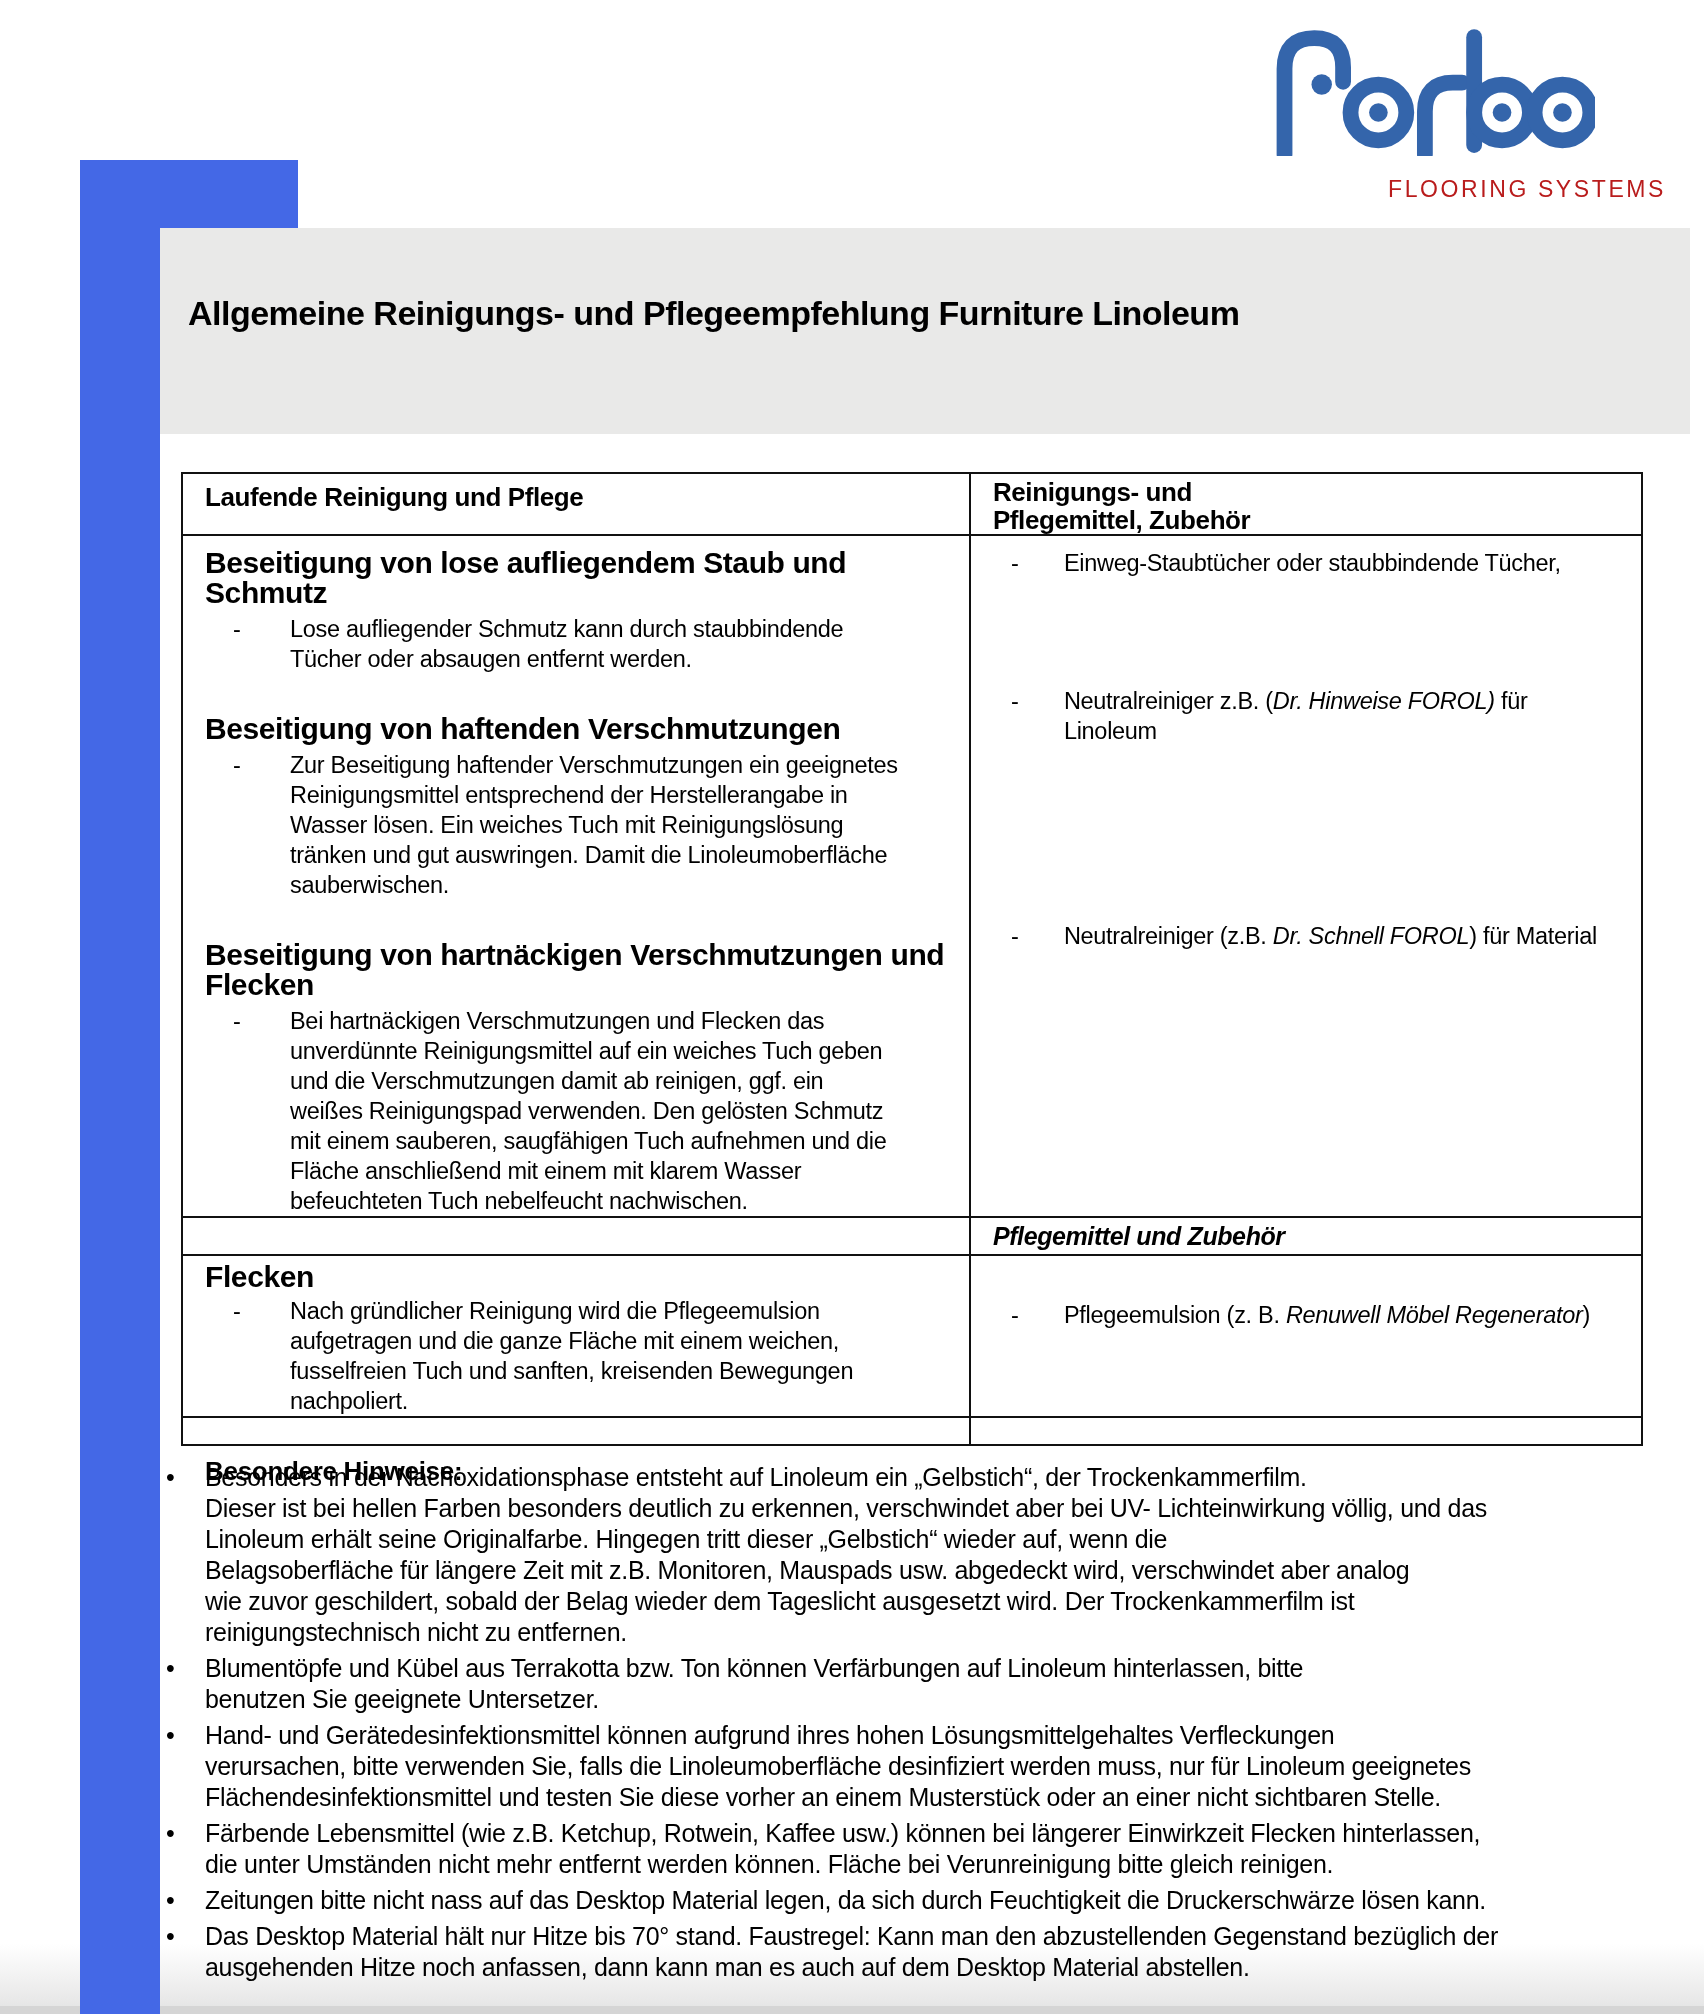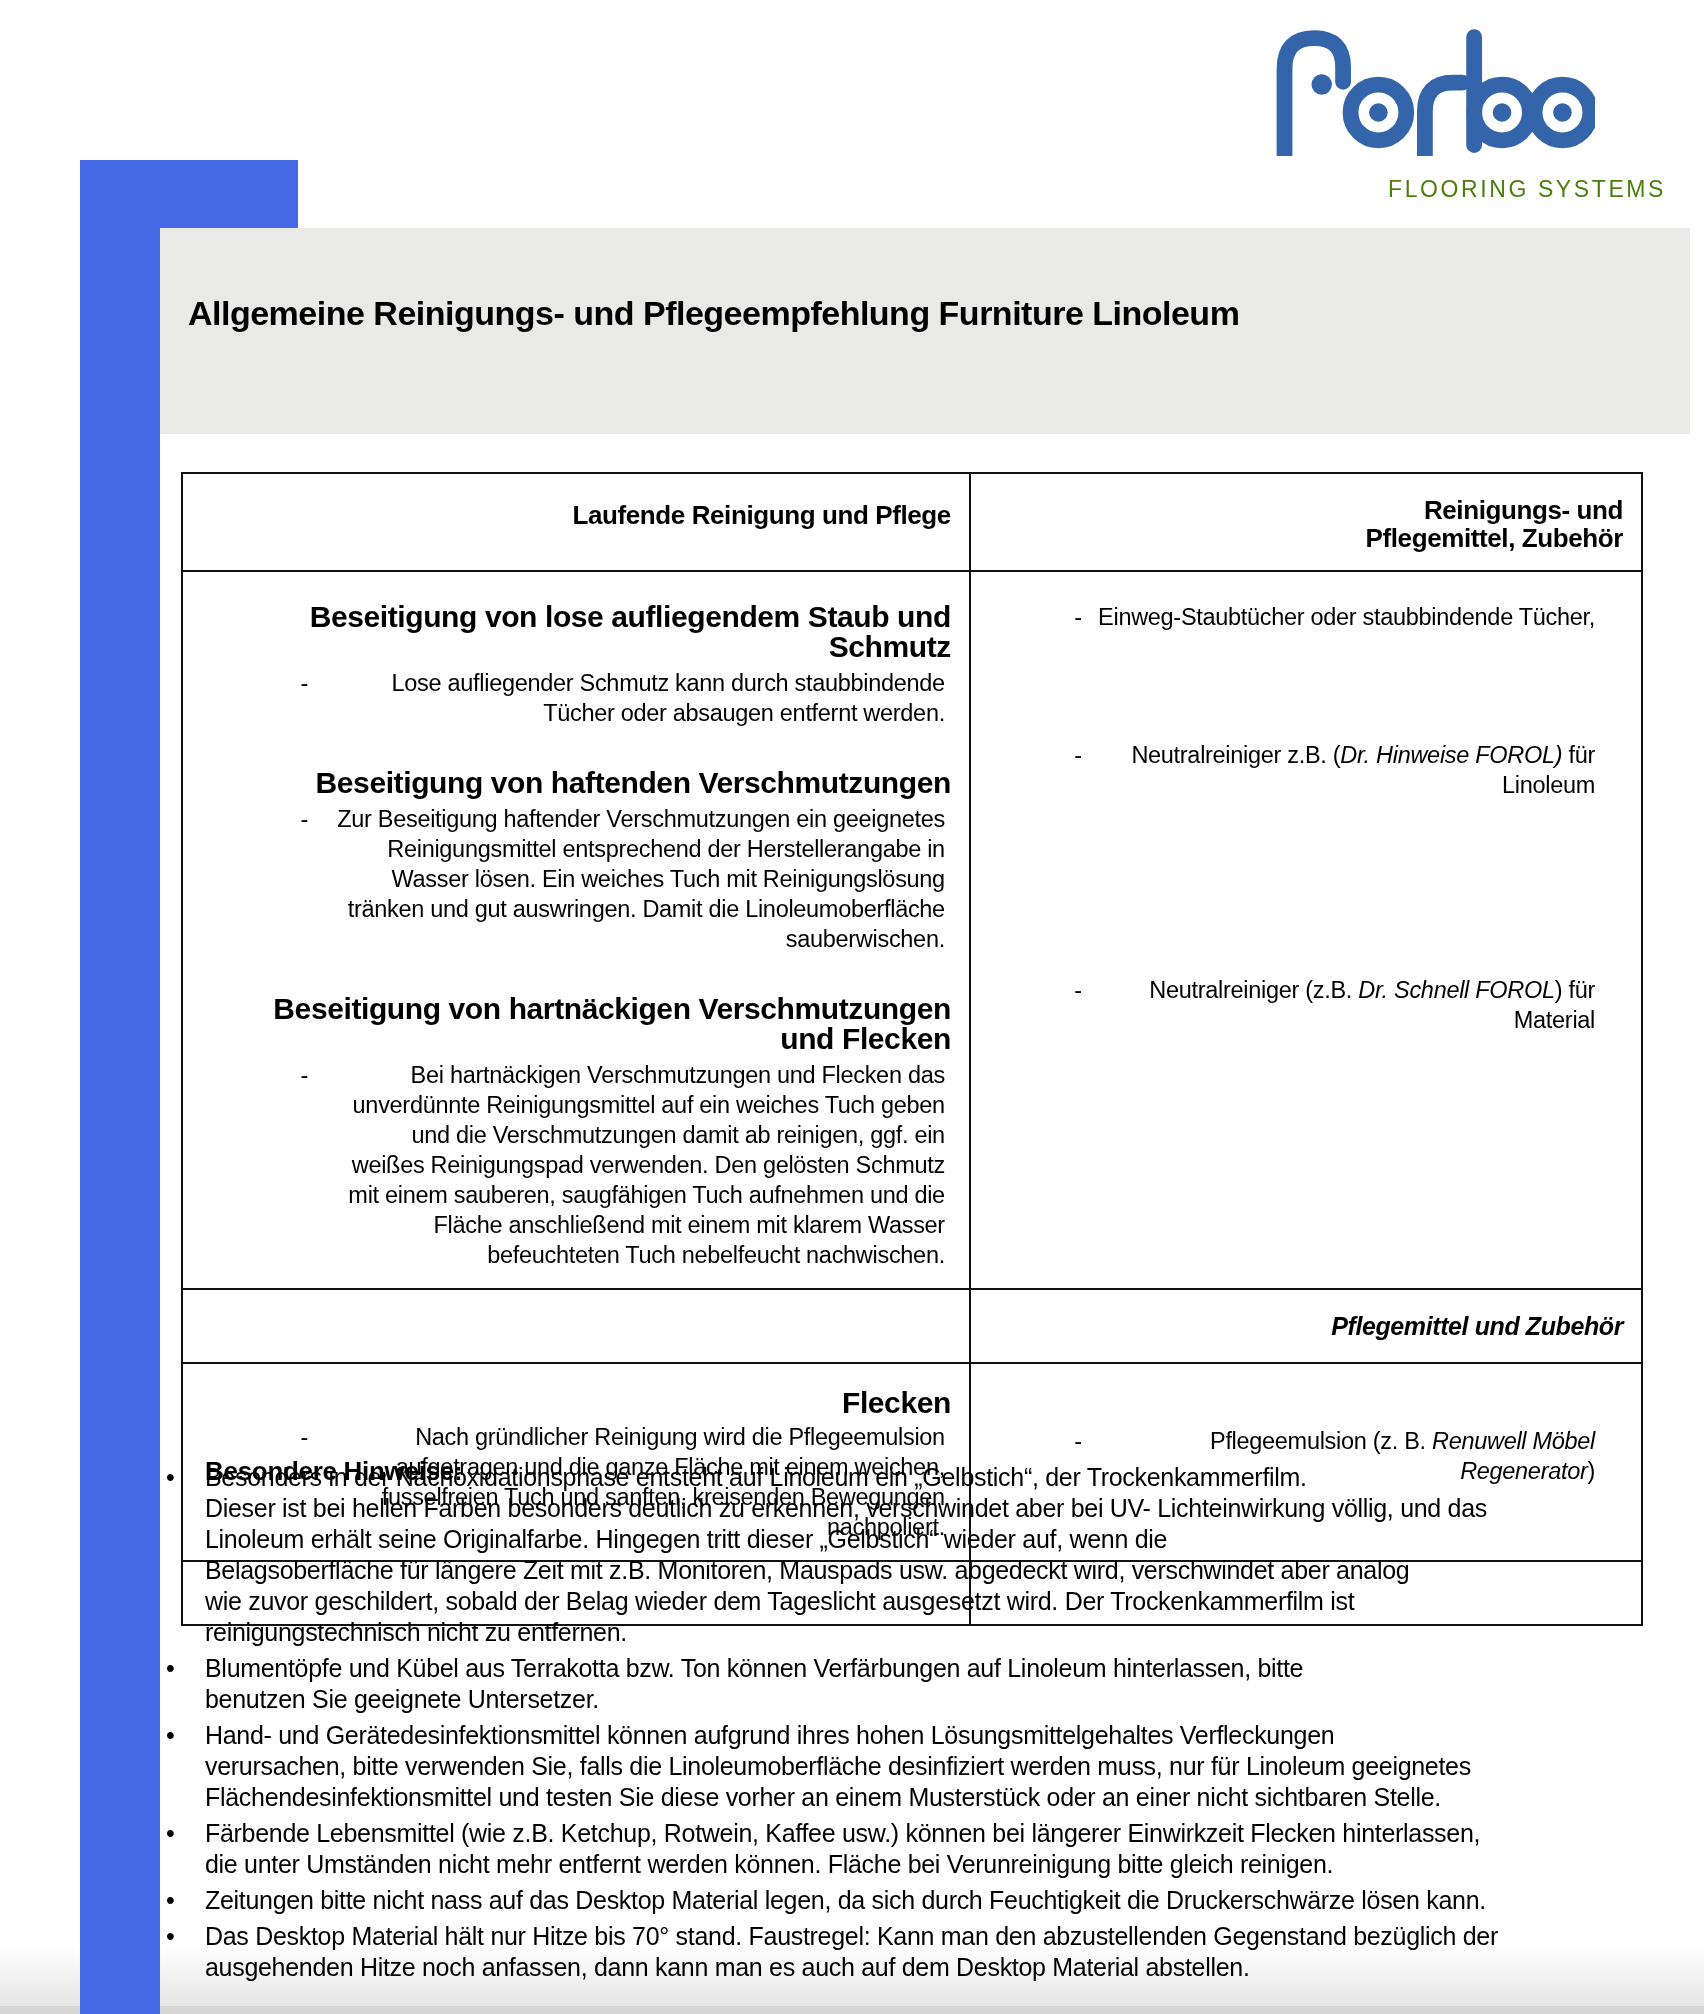--- a/index.html
+++ b/index.html
@@ -15,25 +15,25 @@
   }
   
   .blue-bar{position:absolute;left:80px;top:160px;width:80px;bottom:0;background:var(--accent-blue);z-index:3;}
   .blue-corner{position:absolute;left:160px;top:160px;width:138px;height:68px;background:var(--accent-blue);z-index:1;}
   
   .gray-band{position:absolute;left:160px;top:228px;width:1530px;height:206px;background:var(--band-gray);z-index:1;}
   .page-title{position:absolute;left:188px;top:294px;z-index:2;font-size:34px;font-weight:bold;letter-spacing:-0.5px;}
   
   .logo{position:absolute;left:1265px;top:26px;width:330px;z-index:2;}
   .logo svg{display:block;width:330px;height:auto;color:var(--logo-blue);}
-  .logo-sub{position:absolute;left:1388px;top:176px;z-index:2;font-size:23px;letter-spacing:2.6px;color:#4d7c0f;white-space:nowrap;}
+  .logo-sub{position:absolute;left:1388px;top:176px;z-index:2;font-size:23px;letter-spacing:2.6px;color:#b91c1c;white-space:nowrap;}
   
   .rec-table{position:absolute;left:181px;top:472px;width:1462px;border-collapse:collapse;z-index:2;
     font-size:23.5px;line-height:30px;letter-spacing:-0.3px;}
-  .rec-table td{border:2px solid var(--border-color);vertical-align:top;padding:18px;text-align:right;}
+  .rec-table td{border:2px solid var(--border-color);vertical-align:top;padding:0;}
   .col-left{width:789px;}
   .col-right{width:673px;}
   .th-left{font-weight:bold;font-size:26px;letter-spacing:-0.4px;padding:8px 0 0 22px;}
   .th-right{font-weight:bold;font-size:26px;line-height:28px;letter-spacing:-0.4px;padding:4px 0 0 22px;}
   .row-header td{height:56px;}
   .row-main td{height:622px;}
   .row-careheader td{height:36px;}
   .row-care td{height:158px;}
   .row-empty td{height:26px;}
   .sec-title{font-weight:bold;font-size:30px;letter-spacing:-0.4px;margin:0 0 0 22px;}

